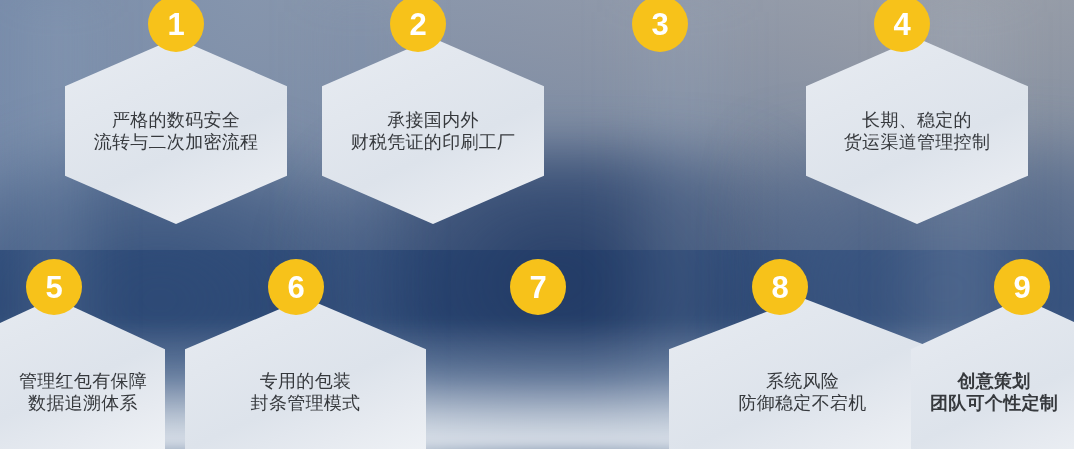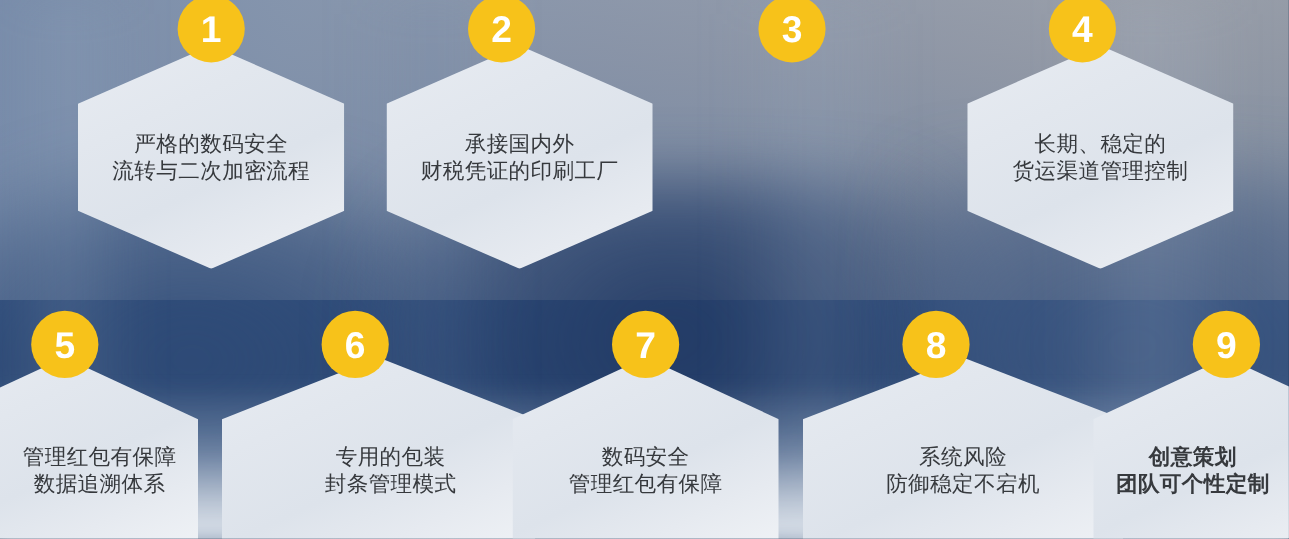--- a/index.html
+++ b/index.html
@@ -190,27 +190,23 @@
     <span>3</span>
   </div>
   <div class="badge" style="left:874px; top:-4px;">
     <span>4</span>
   </div>
 
   <div class="hex row-bottom" style="left:-57px; top:298px; width:222px; height:151px;">
     <div class="hex-text" style="transform:translate(29px,18px);">管理红包有保障
 数据追溯体系</div>
   </div>
-  <div class="hex row-bottom" style="left:185px; top:298px; width:241px; height:151px;padding-left:20px;">
+  <div class="hex row-bottom" style="left:185px; top:298px; width:241px; height:151px;">
     <div class="hex-text" style="transform:translateY(18px);">专用的包装
 封条管理模式</div>
-  </div>
-  <div class="hex row-bottom" style="left:427px; top:298px; width:222px; height:151px;">
-    <div class="hex-text" style="transform:translateY(18px);">数码安全
-管理红包有保障</div>
   </div>
   <div class="hex row-bottom" style="left:669px; top:298px; width:267px; height:151px;">
     <div class="hex-text" style="transform:translateY(18px);">系统风险
 防御稳定不宕机</div>
   </div>
   <div class="hex row-bottom" style="left:911px; top:298px; width:222px; height:151px;">
     <div class="hex-text" style="transform:translate(-28px,18px);font-weight:bold;">创意策划
 团队可个性定制</div>
   </div>
 

